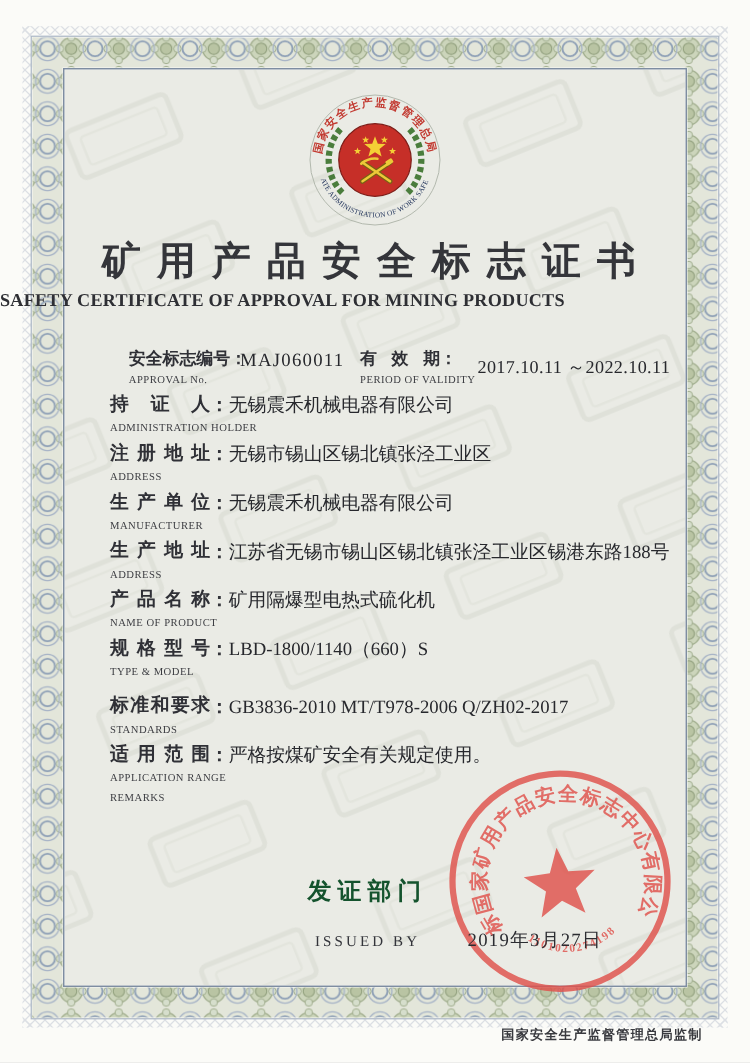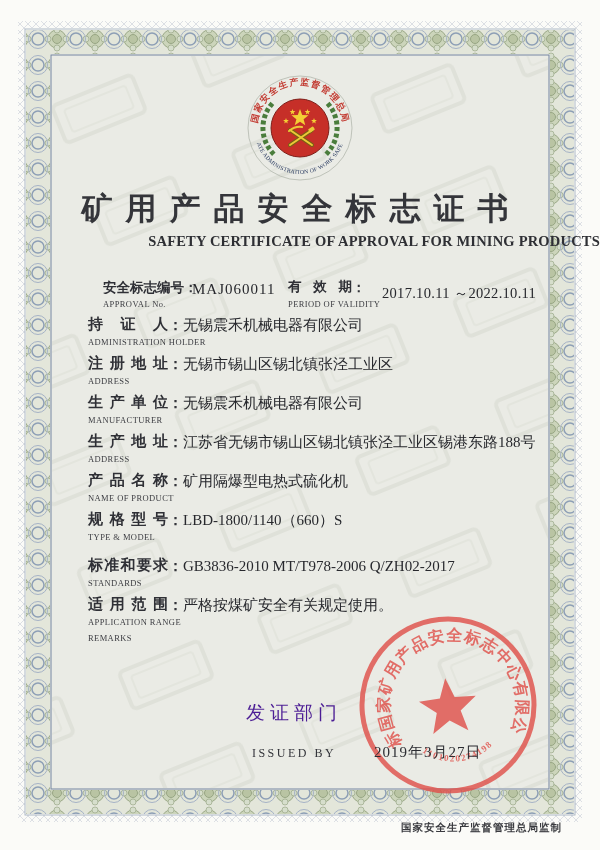--- a/index.html
+++ b/index.html
@@ -12,21 +12,21 @@
   .bg{position:absolute;left:0;top:0;z-index:0;}
   .content{position:absolute;left:0;top:0;width:600px;height:850px;z-index:1;}
   .abs{position:absolute;}
   .emblem{left:245px;top:73px;width:110px;height:110px;}
   .title-zh{
     left:0;top:188px;width:590px;text-align:center;
     font-size:31px;font-weight:bold;letter-spacing:13px;padding-left:13px;
     box-sizing:border-box;color:#34353a;
   }
   .title-en{
-    left:0;top:233px;width:600px;text-align:right;
+    left:0;top:233px;width:600px;text-align:left;
     font-size:14.5px;font-weight:bold;color:#2e2f34;letter-spacing:0.2px;
   }
   .zh-label{font-size:15px;font-weight:bold;color:#2f3036;}
   .just{display:inline-block;text-align:justify;text-align-last:justify;vertical-align:top;}
   .en-label{font-size:8.5px;color:#3c3d42;letter-spacing:0.4px;font-family:"Liberation Serif",serif;}
   .colon{font-size:15px;font-weight:bold;}
   .value{font-size:15px;color:#27282d;}
 
   .apv-left{left:103px;top:278px;}
   .apv-num{left:192px;top:281px;font-size:15px;letter-spacing:1px;color:#27282d;}
@@ -40,21 +40,21 @@
   .field-row .just{width:80px;}
   .field-row .line{line-height:21px;white-space:nowrap;}
   .field-row .en-label{display:block;line-height:11px;margin-top:1px;}
   .field-row.gap{margin-top:12px;}
 
   .statement{
     left:84px;top:656px;width:448px;font-size:13.5px;line-height:24px;
     color:#2c2d32;text-indent:2em;text-align:justify;
   }
   .issuer{left:194px;top:700px;width:200px;text-align:center;}
-  .issuer-zh{font-size:19px;font-weight:normal;letter-spacing:5px;color:#4c1d95;}
+  .issuer-zh{font-size:19px;font-weight:bold;letter-spacing:5px;color:#14532d;}
   .issuer-en{font-size:12px;letter-spacing:2.5px;margin-top:20px;color:#33343a;}
   .seal{left:348px;top:605px;width:200px;height:200px;mix-blend-mode:multiply;transform:rotate(-6deg);}
   .issue-date{left:374px;top:743px;font-size:15px;color:#2c2d32;letter-spacing:1px;}
   .publisher{
     left:0;top:821px;width:562px;text-align:right;
     font-size:10.5px;letter-spacing:1px;color:#393a3f;font-weight:bold;
   }
 </style>
 </head>
 <body>

